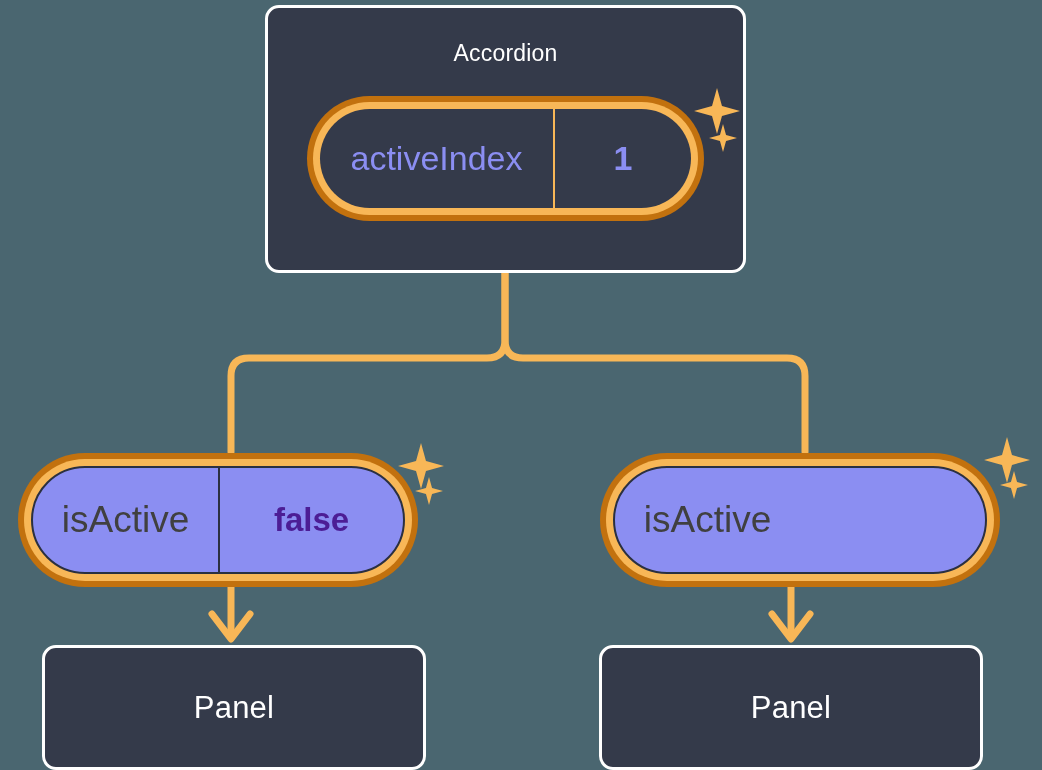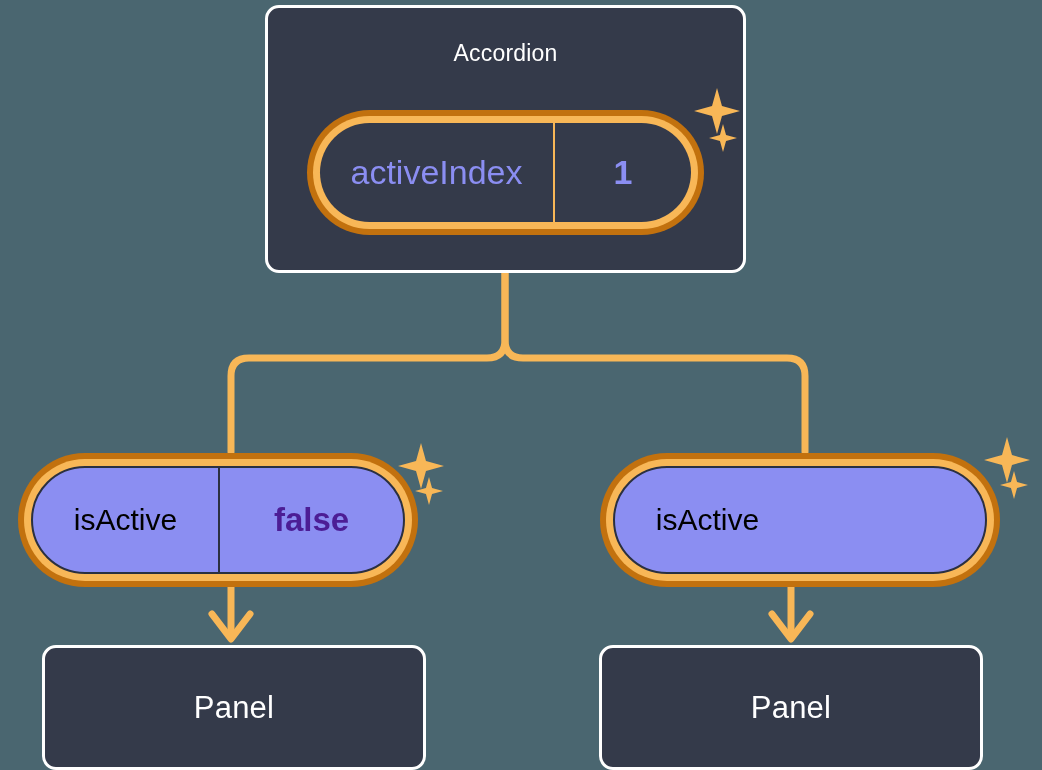--- a/index.html
+++ b/index.html
@@ -97,21 +97,20 @@
     justify-content: center;
     box-sizing: border-box;
   }
 
   
   #accordion-pill {
     left: 307px;
     top: 96px;
     width: 397px;
     height: 125px;
-    margin-top: 14px;
   }
   #accordion-pill .pill-core {
     background: #343a4a;
   }
   #accordion-pill .pill-key {
     flex: 0 0 233px;
     color: #8b8ef2;
     font-size: 34px;
     font-weight: 400;
   }
@@ -130,22 +129,22 @@
     height: 134px;
   }
   #pill-left  { left: 18px; }
   #pill-right { left: 600px; }
   .state-pill .pill-core {
     background: #8b8ef2;
     border: 2px solid #2b3040;
   }
   .state-pill .pill-key {
     flex: 0 0 50%;
-    color: #000000;
-    font-size: 30px;
+    color: #404040;
+    font-size: 37px;
     font-weight: 400;
   }
   .state-pill .pill-val {
     flex: 1;
     color: #4c1d95;
     font-size: 33px;
     font-weight: 700;
     border-left: 2px solid #2b3040;
   }
 

